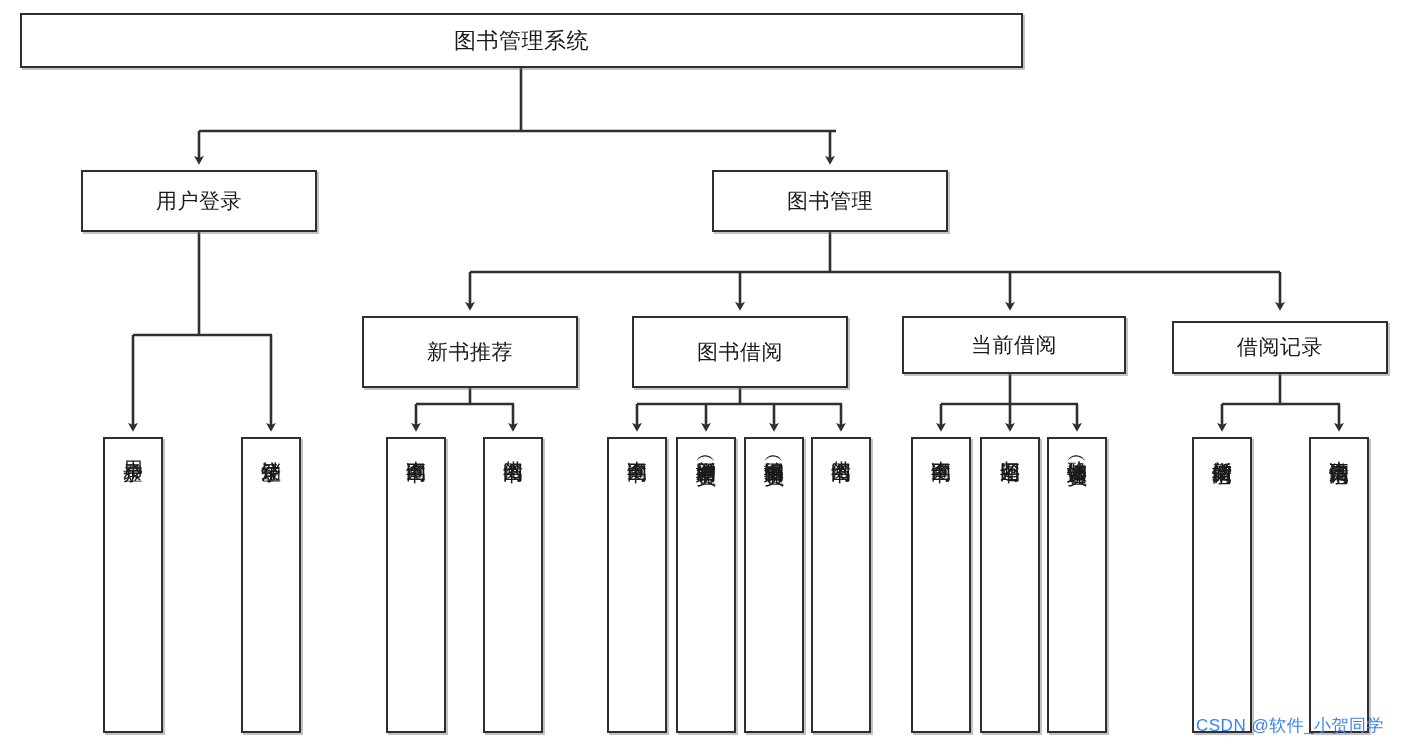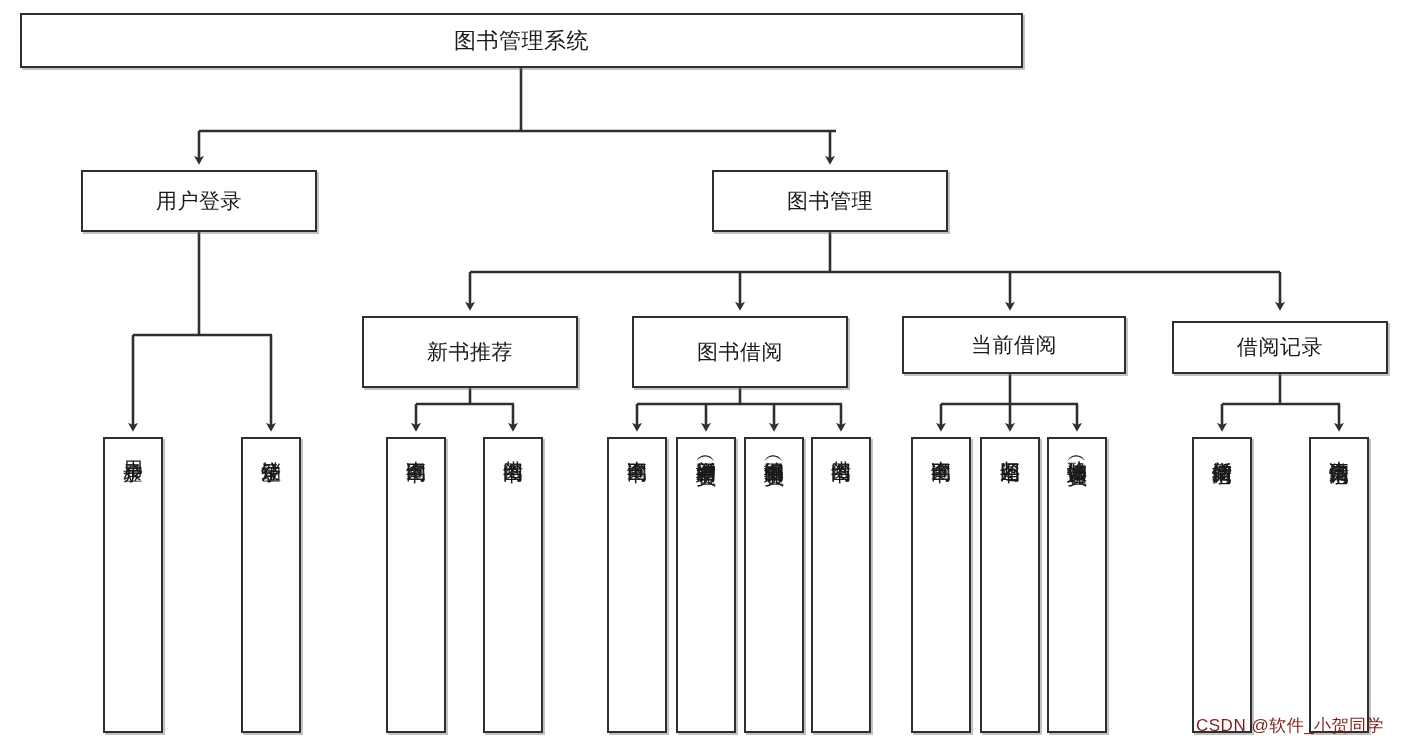--- a/index.html
+++ b/index.html
@@ -56,21 +56,21 @@
     writing-mode: vertical-rl;
     text-orientation: upright;
     font-size: 20px;
     line-height: 1.05;
     letter-spacing: 1px;
     white-space: nowrap;
   }
   .watermark {
     position: absolute;
     font-size: 17px;
-    color: #7f1d1d;
+    color: #3b82f6;
     letter-spacing: 0.5px;
     white-space: nowrap;
     user-select: none;
   }
 </style>
 </head>
 <body>
 
 <div id="diagram-root">
 

